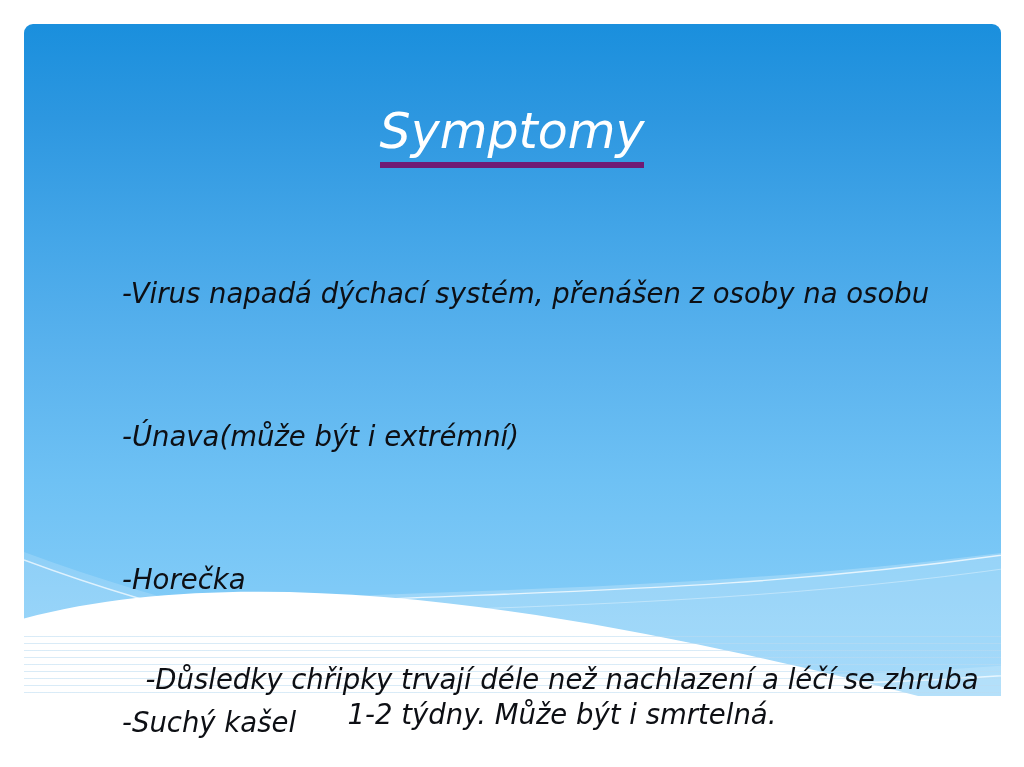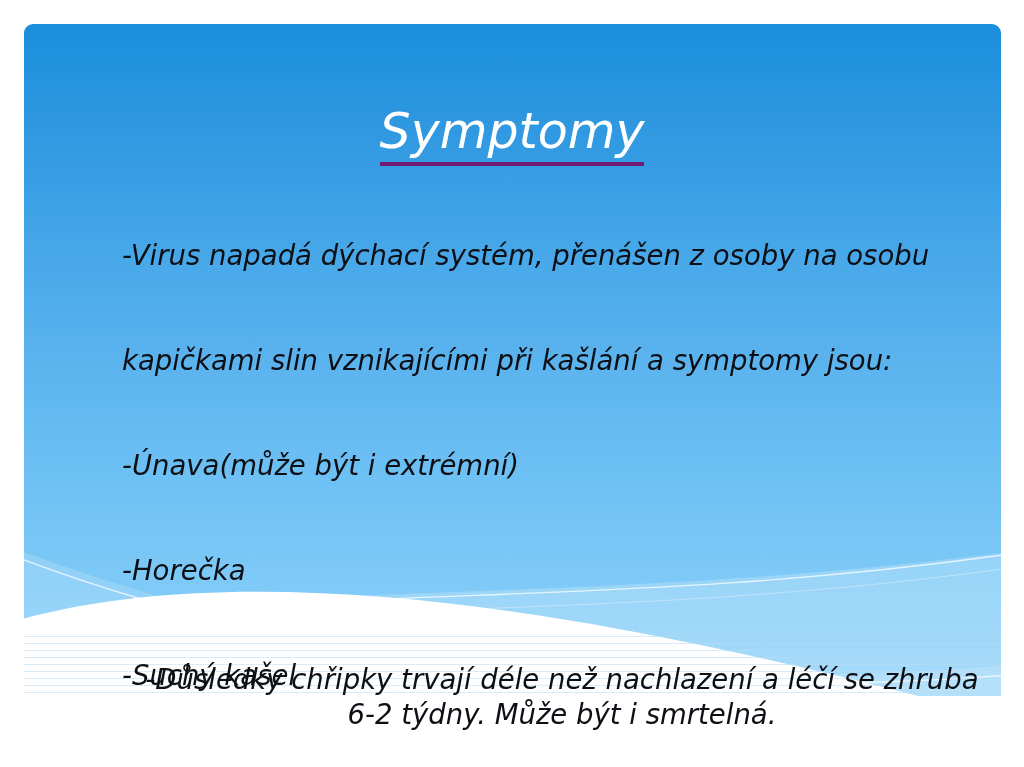--- a/index.html
+++ b/index.html
@@ -94,40 +94,41 @@
     text-align: center;
     color: #ffffff;
     font-family: "DejaVu Sans", sans-serif;
     font-style: italic;
     font-weight: 400;
     font-size: 49px;
     line-height: 56px;
     letter-spacing: 0px;
   }
   #title span {
-    border-bottom: 4px solid #701a75;
+    border-bottom: 6px solid #701a75;
     padding-bottom: 2px;
   }
 
   #body-text {
     position: absolute;
     left: 122px;
     top: 168px;
     width: 830px;
     color: #0d0f14;
     font-family: "DejaVu Sans", sans-serif;
     font-style: italic;
     font-weight: 400;
     font-size: 27.5px;
     line-height: 35px;
     white-space: pre-wrap;
   }
   #body-text .ln {
     display: block;
     white-space: pre;
+    margin-top: 38px;
   }
 
   #footer-text {
     position: absolute;
     left: 122px;
     top: 662px;
     width: 880px;
     color: #0d0f14;
     font-family: "DejaVu Sans", sans-serif;
     font-style: italic;
@@ -167,29 +168,28 @@
   </div>
 
   <div id="striations"></div>
 
   <div id="title">
     <span>Symptomy</span>
   </div>
 
   <div id="body-text">
     <span class="ln">-Virus napadá dýchací systém, přenášen z osoby na osobu</span>
-    <span class="ln">kapičkami slin vznikajícími při kašlání a symptomy jsou:</span>
     <span class="ln">-Únava(může být i extrémní)</span>
     <span class="ln">-Horečka</span>
     <span class="ln">-Suchý kašel</span>
     
     
     
     
     
   </div>
 
   <div id="footer-text">
     <span class="ln">-Důsledky chřipky trvají déle než nachlazení a léčí se zhruba</span>
-    <span class="ln">6-2 týdny. Může být i smrtelná.</span>
+    <span class="ln">1-2 týdny. Může být i smrtelná.</span>
   </div>
 
 </div>
 
 </body></html>

